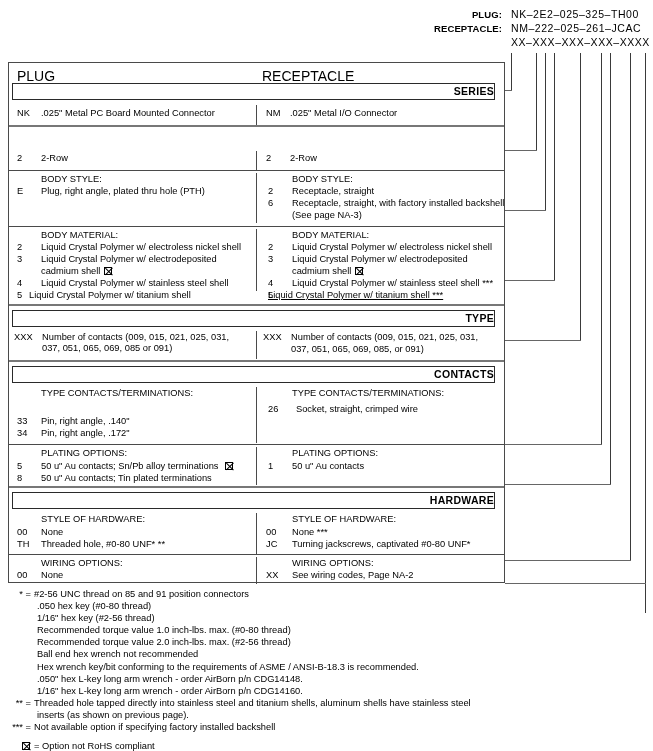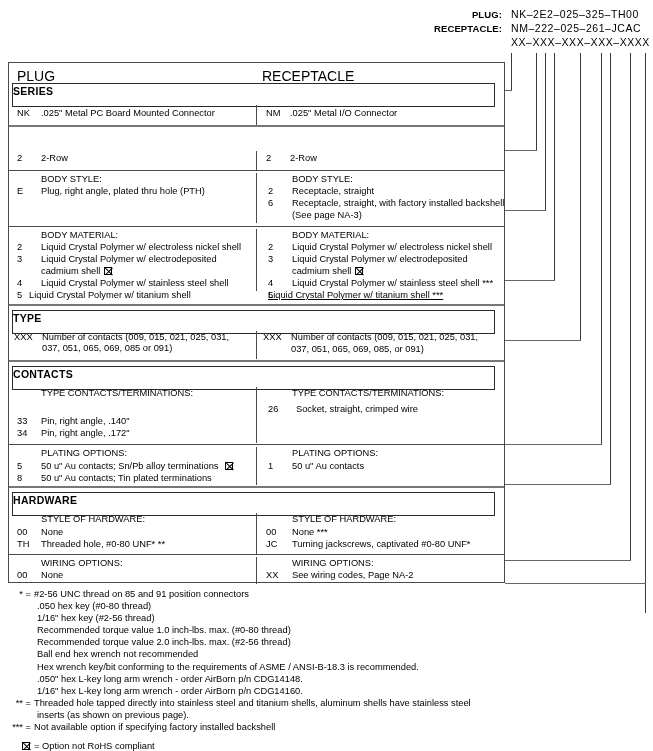--- a/index.html
+++ b/index.html
@@ -73,23 +73,23 @@
     height: 1px;
     background: #4a4a4a;
   }
   .hr.thick { height: 2px; background: #777; }
 
   
   .sec-bar {
     position: absolute;
     left: 3px;
     width: 483px;
-    height: 24px;
+    height: 17px;
     border: 1.5px solid #2a2a2a;
-    text-align: left;
+    text-align: right;
     font-size: 10.5px;
     font-weight: bold;
     line-height: 14px;
     letter-spacing: 0.3px;
   }
 
   
   .divider {
     position: absolute;
     width: 1px;

